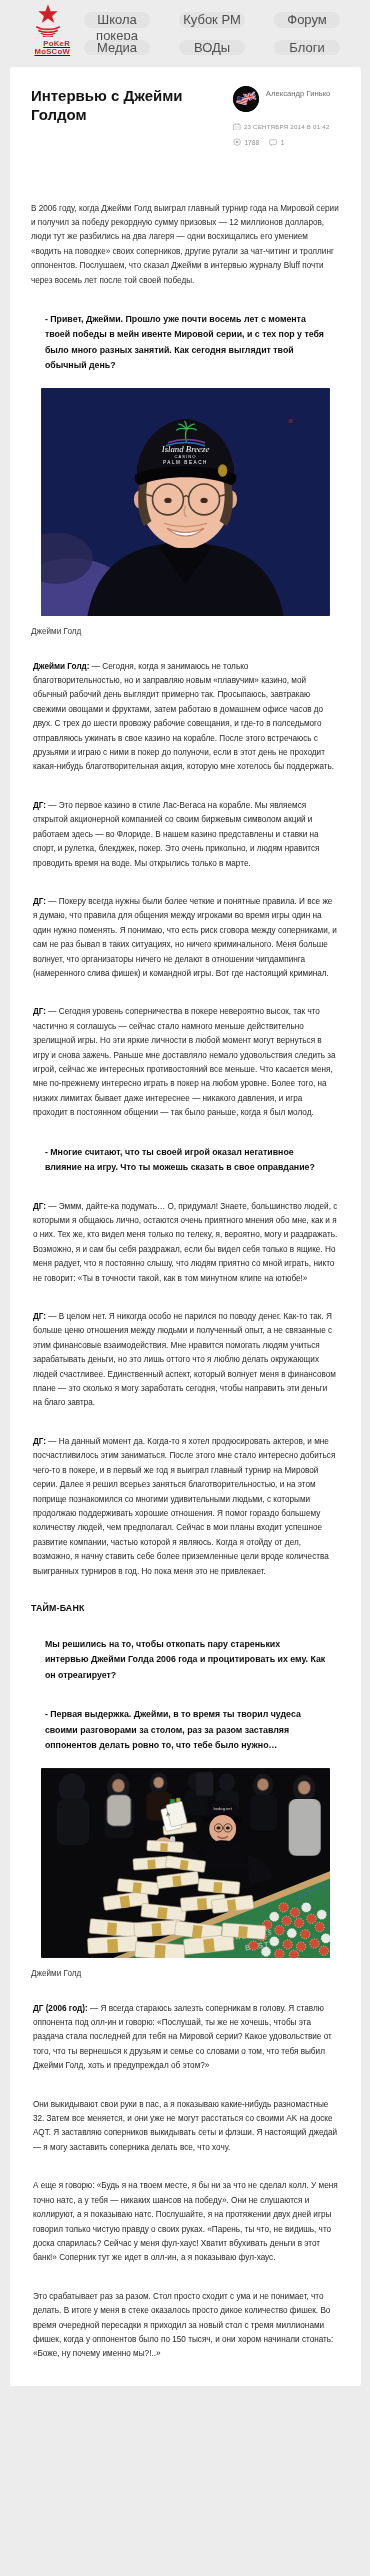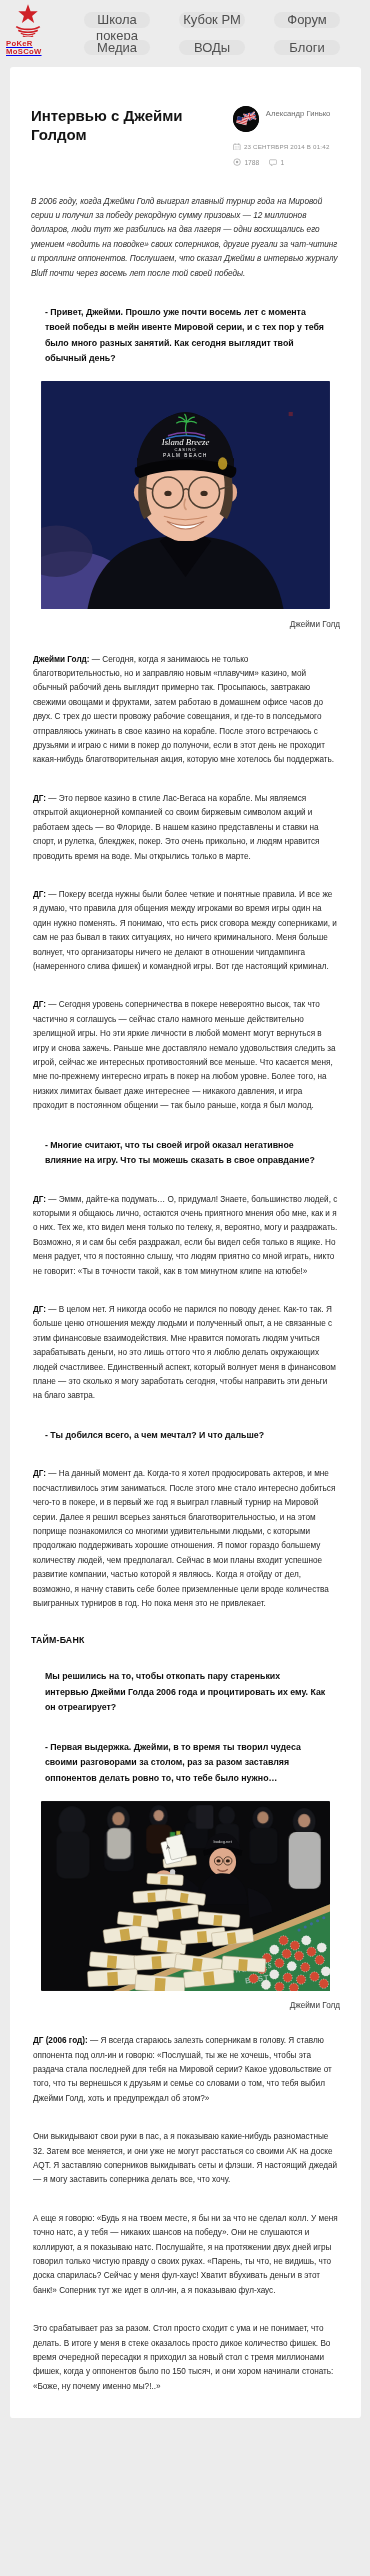--- a/index.html
+++ b/index.html
@@ -4,45 +4,45 @@
 <style>
   html,body{margin:0;padding:0}
   body{
     width:371px;height:3293px;overflow:hidden;position:relative;
     background:#ececec;
     font-family:"Liberation Sans",sans-serif;
     -webkit-font-smoothing:antialiased;
   }
   
   .topbar{position:relative;height:67px}
-  .logo{position:absolute;left:6px;top:3.1px;width:44px;text-align:left}
+  .logo{position:absolute;left:26px;top:3.1px;width:44px;text-align:right}
   .logo-text{color:#cf2127;font-weight:bold;font-size:7.7px;line-height:7.7px;letter-spacing:0.3px;margin-top:1px}
   .nav{position:absolute;left:84px;top:12.4px;display:grid;
        grid-template-columns:repeat(3,66px);column-gap:29px;row-gap:12px}
   .nav a{display:block;height:15.5px;line-height:15.5px;text-align:center;
        background:#e3e3e3;border-radius:8.2px;color:#4f4f4f;font-size:13px;text-decoration:none}
   
   .card{margin:0 10.3px;background:#fff;border-radius:3.1px;padding:17.5px 20.6px 24px;box-sizing:border-box}
   .art-head{position:relative;min-height:87px}
-  .title{width:160px;margin:21px 0 0;font-size:15px;line-height:19.6px;font-weight:bold;color:#141414}
+  .title{width:160px;margin:1px 0 0;font-size:15px;line-height:19.6px;font-weight:bold;color:#141414}
   .meta{position:absolute;right:0;top:0;width:107px}
   .meta-author{display:flex}
   .avatar{width:26px;height:26px;border-radius:50%;overflow:hidden;flex:none;background:#000}
   .author-name{margin-left:6.7px;padding-top:3.6px;font-size:7.7px;color:#6d6d6d}
   .meta-date{margin-top:10.3px;font-size:6.2px;line-height:10.3px;color:#8f8f8f;letter-spacing:0.2px}
   .meta-date svg{vertical-align:-1.5px;margin-right:3.1px}
   .meta-stats{margin-top:6.2px;font-size:6.7px;color:#8f8f8f;display:flex;align-items:center}
   .meta-stats .stat{display:flex;align-items:center;margin-right:9.3px}
   .meta-stats svg{margin-right:3.1px}
-  .intro{margin:2px 0 0;font-style:italic;font-size:8.2px;line-height:14.4px;color:#2d2d2d}
+  .intro{margin:29px 0 0;font-size:8.2px;line-height:14.4px;color:#2d2d2d}
   
   .q{margin:24px 14px 0;font-weight:bold;font-size:8.8px;line-height:15.5px;color:#0f0f0f}
   .ans,.para{margin:24px 2px 0;font-size:8.2px;line-height:14.4px;color:#272727}
   .ans b{color:#0c0c0c}
-  figure{margin:14.4px 0 0;text-align:right}
+  figure{margin:14.4px 0 0;text-align:left}
   figure svg{display:block;margin:0 auto;border-radius:1px}
   figcaption{margin-top:10.3px;font-size:8.2px;color:#3a3a3a}
   .tb-heading{margin:24px 0 0;font-weight:bold;font-size:8.8px;letter-spacing:0.2px;color:#0f0f0f}
 </style>
 </head>
 <body>
 
 <div class="topbar">
   <a class="logo" href="#">
     <svg width="44" height="34" viewBox="0 0 86 66">
@@ -166,21 +166,20 @@
     <figcaption>Джейми Голд</figcaption>
   </figure>
 
   <p class="ans"><b>Джейми Голд:</b> <span>— Сегодня, когда я занимаюсь не только благотворительностью, но и заправляю новым «плавучим» казино, мой обычный рабочий день выглядит примерно так. Просыпаюсь, завтракаю свежими овощами и фруктами, затем работаю в домашнем офисе часов до двух. С трех до шести провожу рабочие совещания, и где-то в полседьмого отправляюсь ужинать в свое казино на корабле. После этого встречаюсь с друзьями и играю с ними в покер до полуночи, если в этот день не проходит какая-нибудь благотворительная акция, которую мне хотелось бы поддержать.</span></p>
   <p class="ans"><b>ДГ:</b> <span>— Это первое казино в стиле Лас-Вегаса на корабле. Мы являемся открытой акционерной компанией со своим биржевым символом акций и работаем здесь — во Флориде. В нашем казино представлены и ставки на спорт, и рулетка, блекджек, покер. Это очень прикольно, и людям нравится проводить время на воде. Мы открылись только в марте.</span></p>
   <p class="ans"><b>ДГ:</b> <span>— Покеру всегда нужны были более четкие и понятные правила. И все же я думаю, что правила для общения между игроками во время игры один на один нужно поменять. Я понимаю, что есть риск сговора между соперниками, и сам не раз бывал в таких ситуациях, но ничего криминального. Меня больше волнует, что организаторы ничего не делают в отношении чипдампинга (намеренного слива фишек) и командной игры. Вот где настоящий криминал.</span></p>
   <p class="ans"><b>ДГ:</b> <span>— Сегодня уровень соперничества в покере невероятно высок, так что частично я соглашусь — сейчас стало намного меньше действительно зрелищной игры. Но эти яркие личности в любой момент могут вернуться в игру и снова зажечь. Раньше мне доставляло немало удовольствия следить за игрой, сейчас же интересных противостояний все меньше. Что касается меня, мне по-прежнему интересно играть в покер на любом уровне. Более того, на низких лимитах бывает даже интереснее — никакого давления, и игра проходит в постоянном общении — так было раньше, когда я был молод.</span></p>
   <p class="q">- Многие считают, что ты своей игрой оказал негативное влияние на игру. Что ты можешь сказать в свое оправдание?</p>
   <p class="ans"><b>ДГ:</b> <span>— Эммм, дайте-ка подумать… О, придумал! Знаете, большинство людей, с которыми я общаюсь лично, остаются очень приятного мнения обо мне, как и я о них. Тех же, кто видел меня только по телеку, я, вероятно, могу и раздражать. Возможно, я и сам бы себя раздражал, если бы видел себя только в ящике. Но меня радует, что я постоянно слышу, что людям приятно со мной играть, никто не говорит: «Ты в точности такой, как в том минутном клипе на ютюбе!»</span></p>
   <p class="ans"><b>ДГ:</b> <span>— В целом нет. Я никогда особо не парился по поводу денег. Как-то так. Я больше ценю отношения между людьми и полученный опыт, а не связанные с этим финансовые взаимодействия. Мне нравится помогать людям учиться зарабатывать деньги, но это лишь оттого что я люблю делать окружающих людей счастливее. Единственный аспект, который волнует меня в финансовом плане — это сколько я могу заработать сегодня, чтобы направить эти деньги на благо завтра.</span></p>
-  <p class="q">- Ты добился всего, а чем мечтал? И что дальше?</p>
   <p class="ans"><b>ДГ:</b> <span>— На данный момент да. Когда-то я хотел продюсировать актеров, и мне посчастливилось этим заниматься. После этого мне стало интересно добиться чего-то в покере, и в первый же год я выиграл главный турнир на Мировой серии. Далее я решил всерьез заняться благотворительностью, и на этом поприще познакомился со многими удивительными людьми, с которыми продолжаю поддерживать хорошие отношения. Я помог гораздо большему количеству людей, чем предполагал. Сейчас в мои планы входит успешное развитие компании, частью которой я являюсь. Когда я отойду от дел, возможно, я начну ставить себе более приземленные цели вроде количества выигранных турниров в год. Но пока меня это не привлекает.</span></p>
 
   <p class="tb-heading">ТАЙМ-БАНК</p>
   <p class="q">Мы решились на то, чтобы откопать пару стареньких интервью Джейми Голда 2006 года и процитировать их ему. Как он отреагирует?</p>
   <p class="q">- Первая выдержка. Джейми, в то время ты творил чудеса своими разговорами за столом, раз за разом заставляя оппонентов делать ровно то, что тебе было нужно…</p>
 
   <figure>
     <svg width="289" height="190" viewBox="0 0 560 368">
       <rect width="560" height="368" fill="#0a0a0c"></rect>
 

